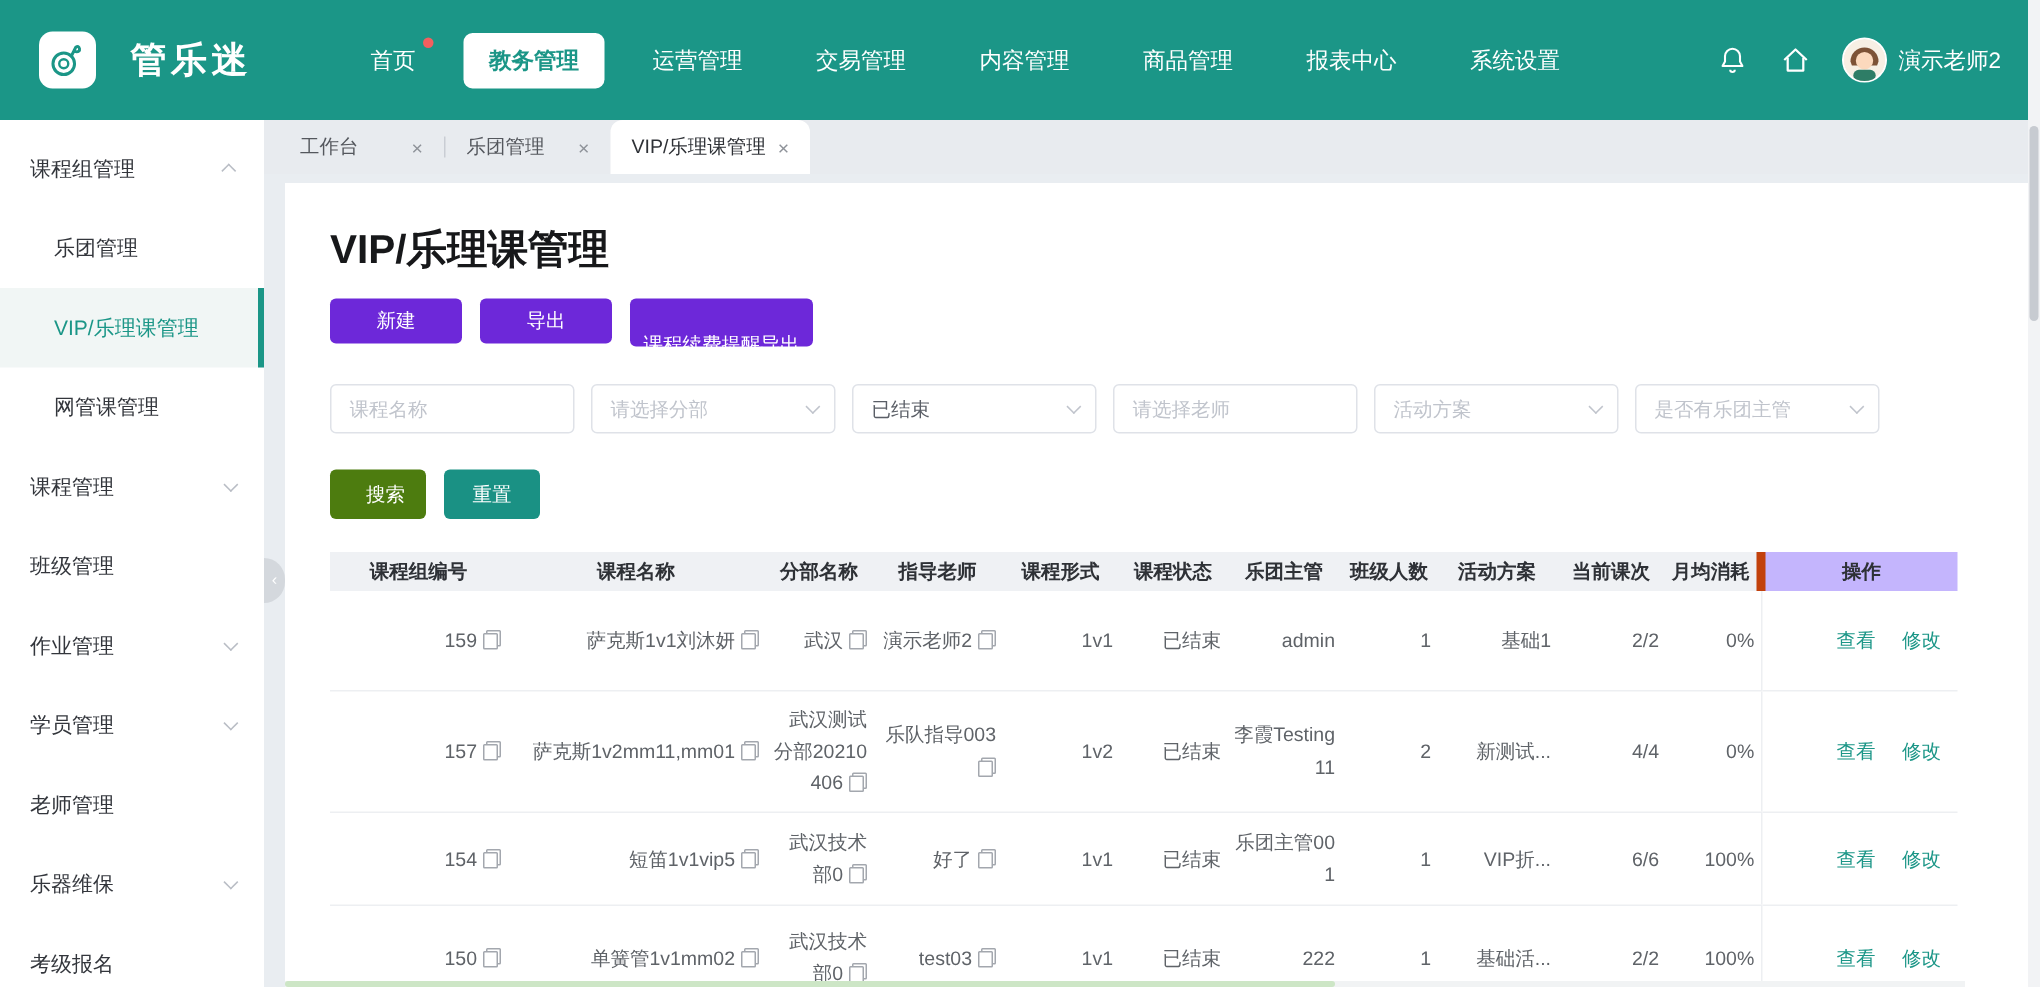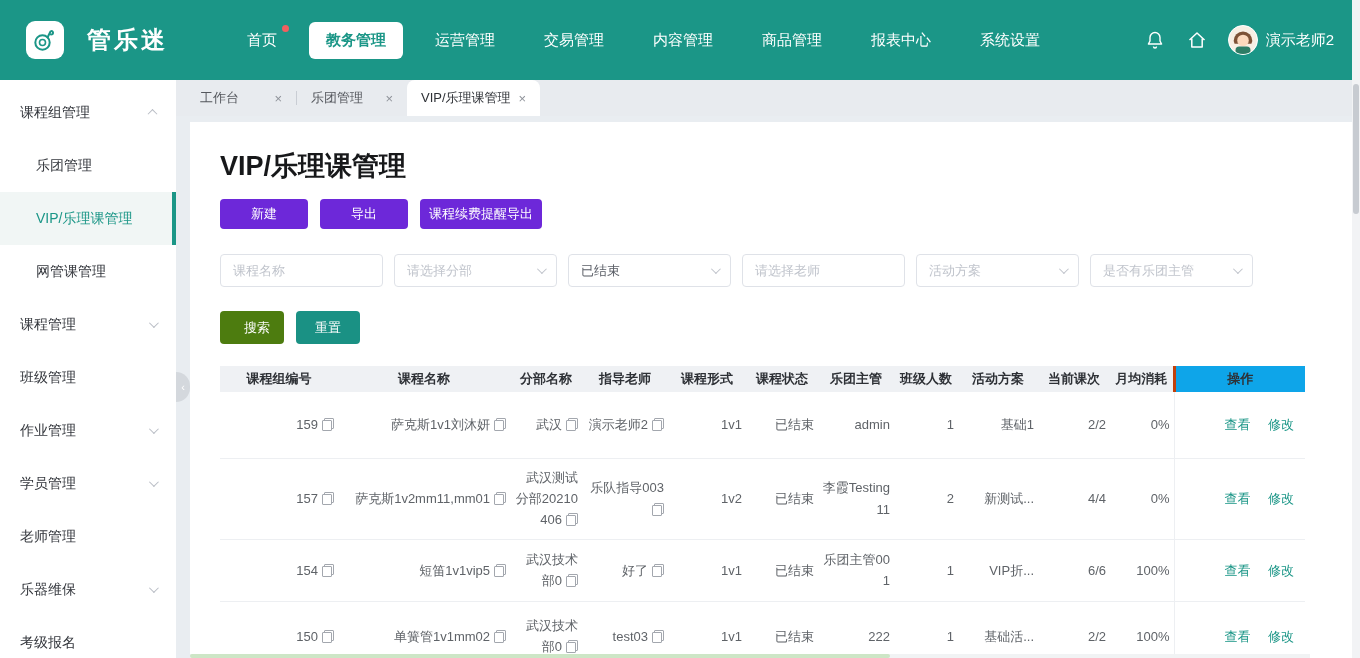--- a/index.html
+++ b/index.html
@@ -56,21 +56,21 @@
 
   .search-row { margin-top:24px; display:flex; gap:12px; }
   .btn-sm { min-width:64px; height:33px; line-height:33px; padding:0 14px; }
   .btn-search { background:#4d7c0f;text-align:right; }
   .btn-reset { background:#1a9184; }
 
   
   .table-wrap { margin-top:22px; width:1085px; }
   table { width:1085px; table-layout:fixed; border-collapse:collapse; font-size:13px; }
   thead th { background:#eff1f4; height:26px; font-weight:bold; color:#2e3136; padding:0 4px;font-family:Liberation Mono, monospace; }
-  thead th.op-col { background:#0ea5e9; border-left:3px solid #c2410c; }
+  thead th.op-col { background:#c4b5fd; border-left:6px solid #c2410c; }
   tbody td { text-align:right; color:#5f6368; border-bottom:1px solid #edeff2; padding:8px 4px; line-height:1.65; word-break:break-all; }
   tbody td.op-col { border-left:1px solid #edeff2; }
   .link { color:#1b9687; margin:0 7px; cursor:pointer; white-space:nowrap; }
 
   .copy-icon { display:inline-block; position:relative; width:12px; height:13px; margin-left:4px; vertical-align:-2px; cursor:pointer; }
   .copy-icon::after { content:""; position:absolute; right:0; top:0; width:8px; height:9px; border:1px solid #a3a7ae; border-radius:1px; background:#fff; }
   .copy-icon::before { content:""; position:absolute; left:0; bottom:0; width:8px; height:9px; border:1px solid #a3a7ae; border-radius:1px; background:#fff; z-index:1; }
 
   
   .v-scroll { position:fixed; right:0; top:0; width:8px; height:658px; background:#f2f3f5; z-index:20; }
@@ -193,21 +193,21 @@
       </div>
     </div>
 
     <div class="content">
       <div class="panel">
         <h1 class="page-title">VIP/乐理课管理</h1>
 
         <div class="action-row">
           <button class="btn">新建</button>
           <button class="btn">导出</button>
-          <button class="btn" style="min-width:0;padding:0 9px;">课程续费提醒导出</button>
+          <button class="btn" style="min-width:0;padding:16px 9px;">课程续费提醒导出</button>
         </div>
 
         <div class="filter-row">
           <div class="filter">
             <input placeholder="课程名称" style="">
           </div>
           <div class="filter">
             <span>请选择分部</span>
             <span class="caret"></span>
           </div>

